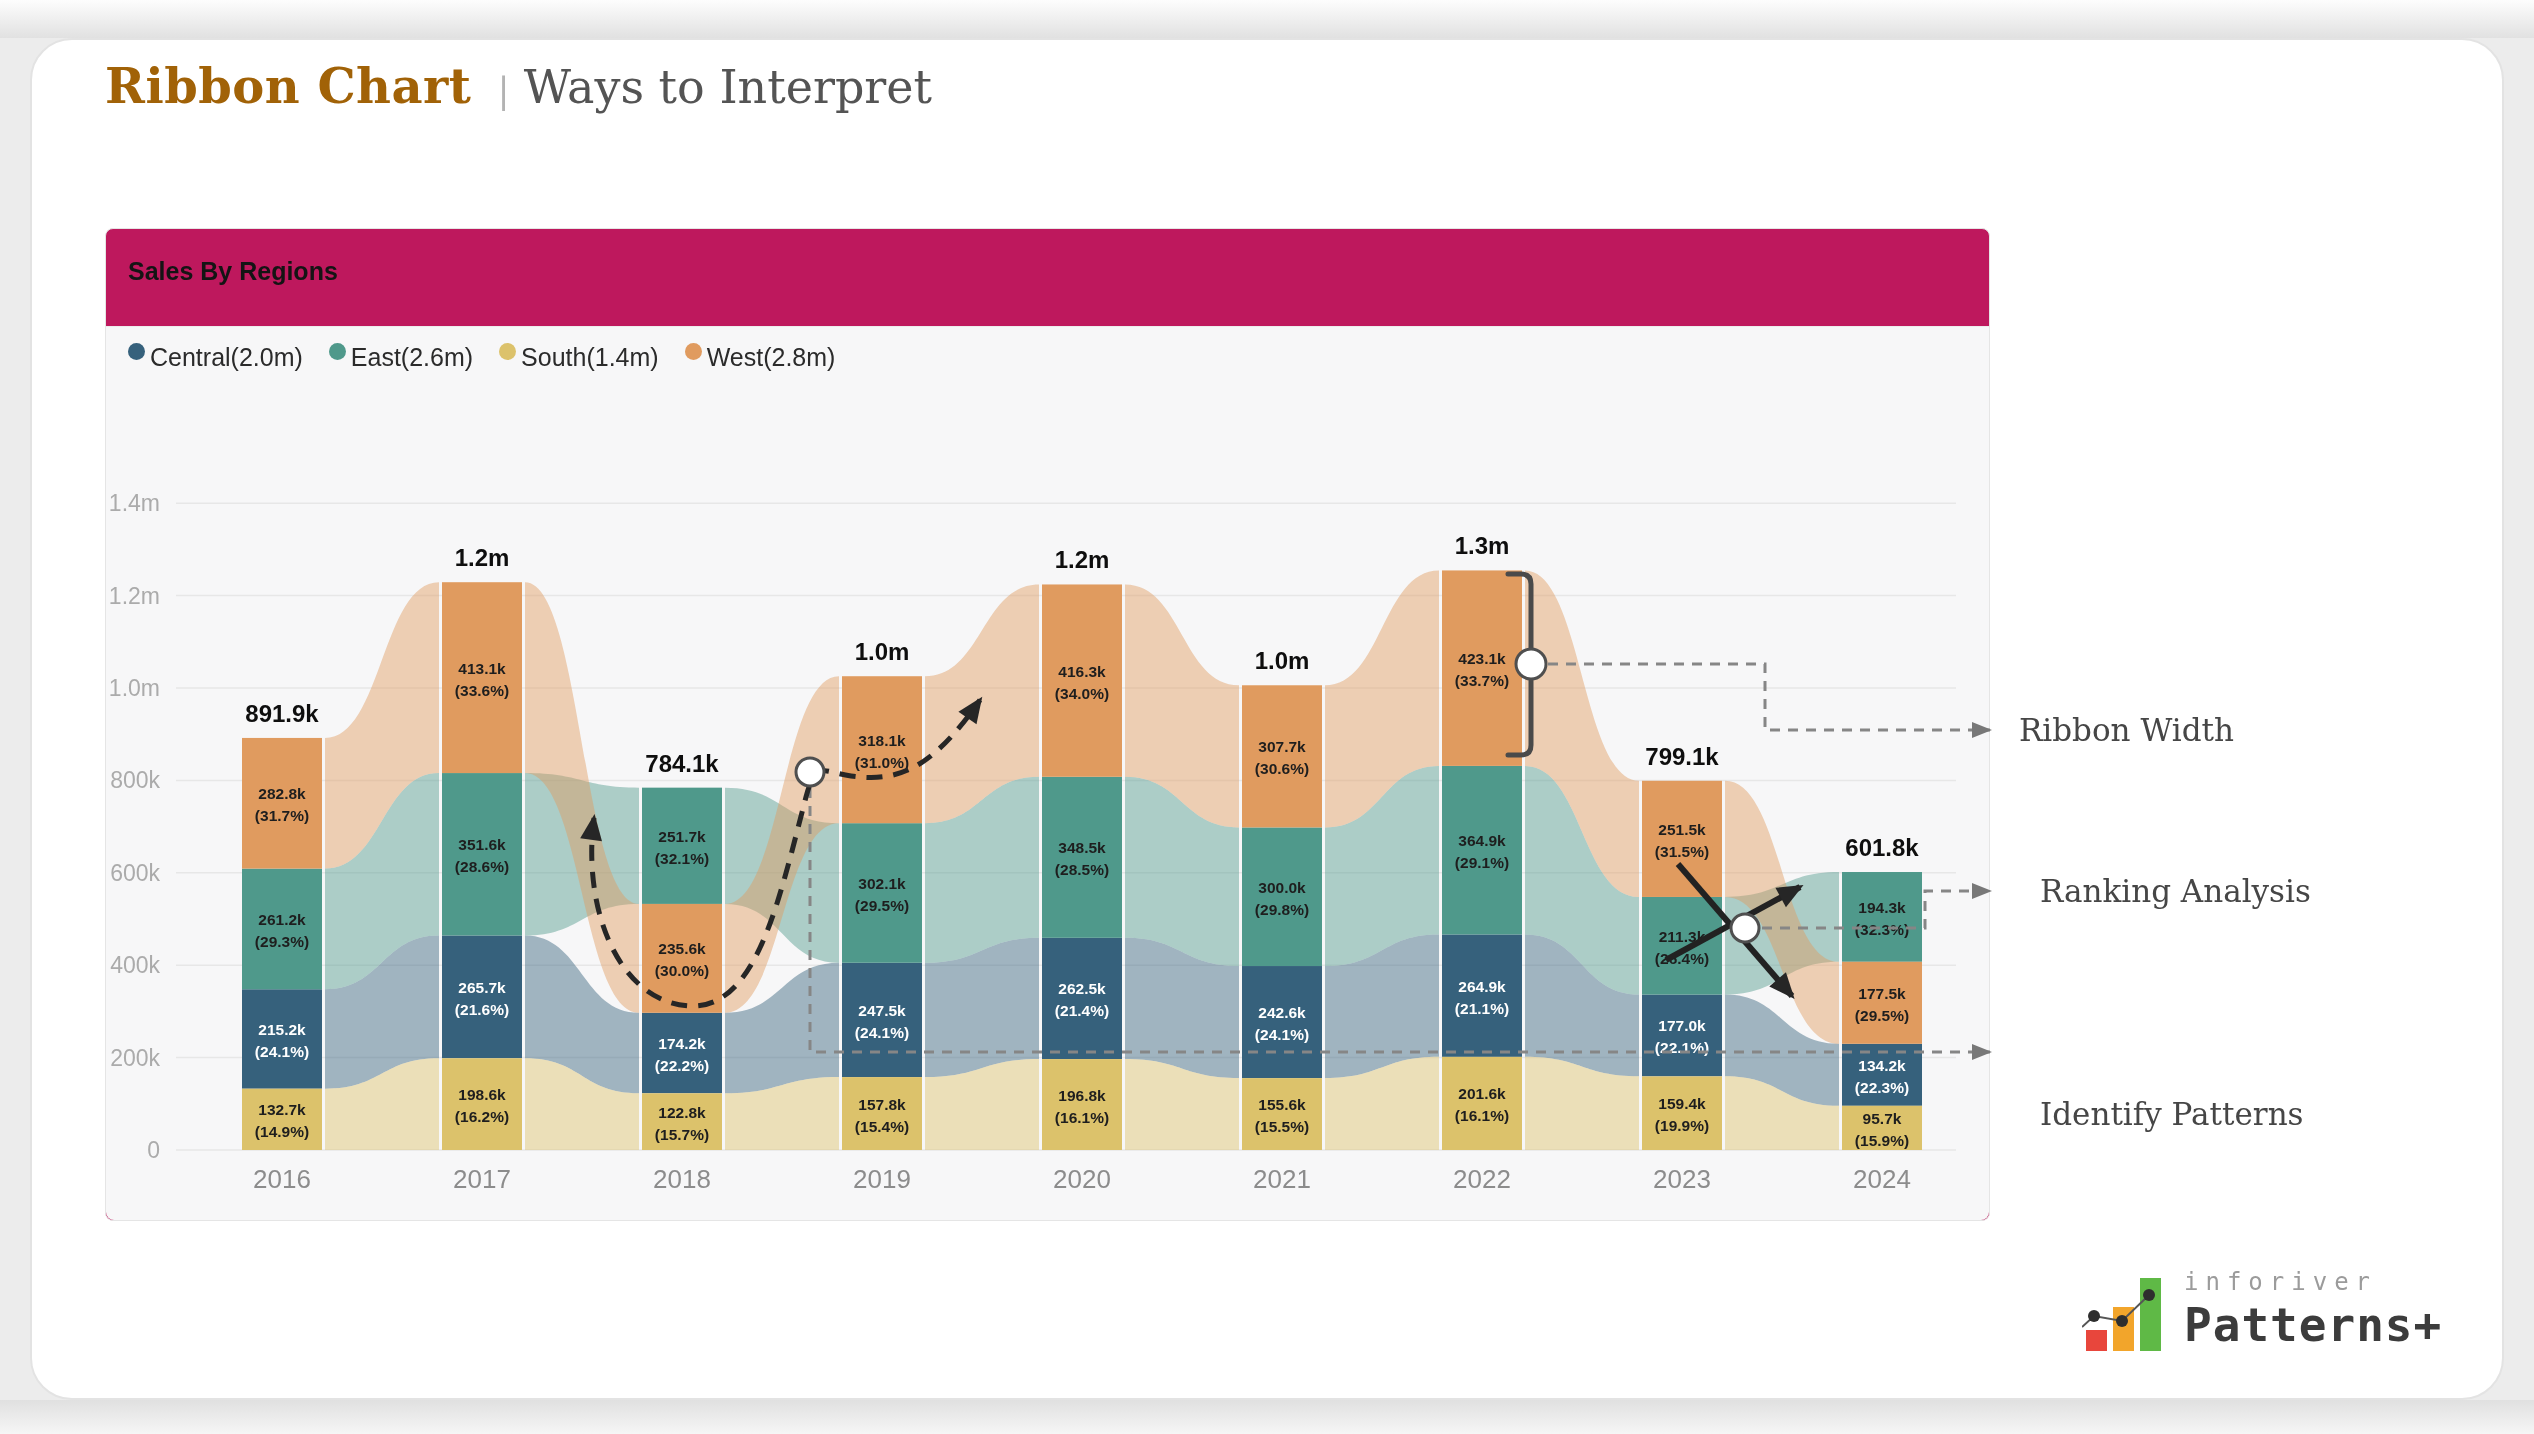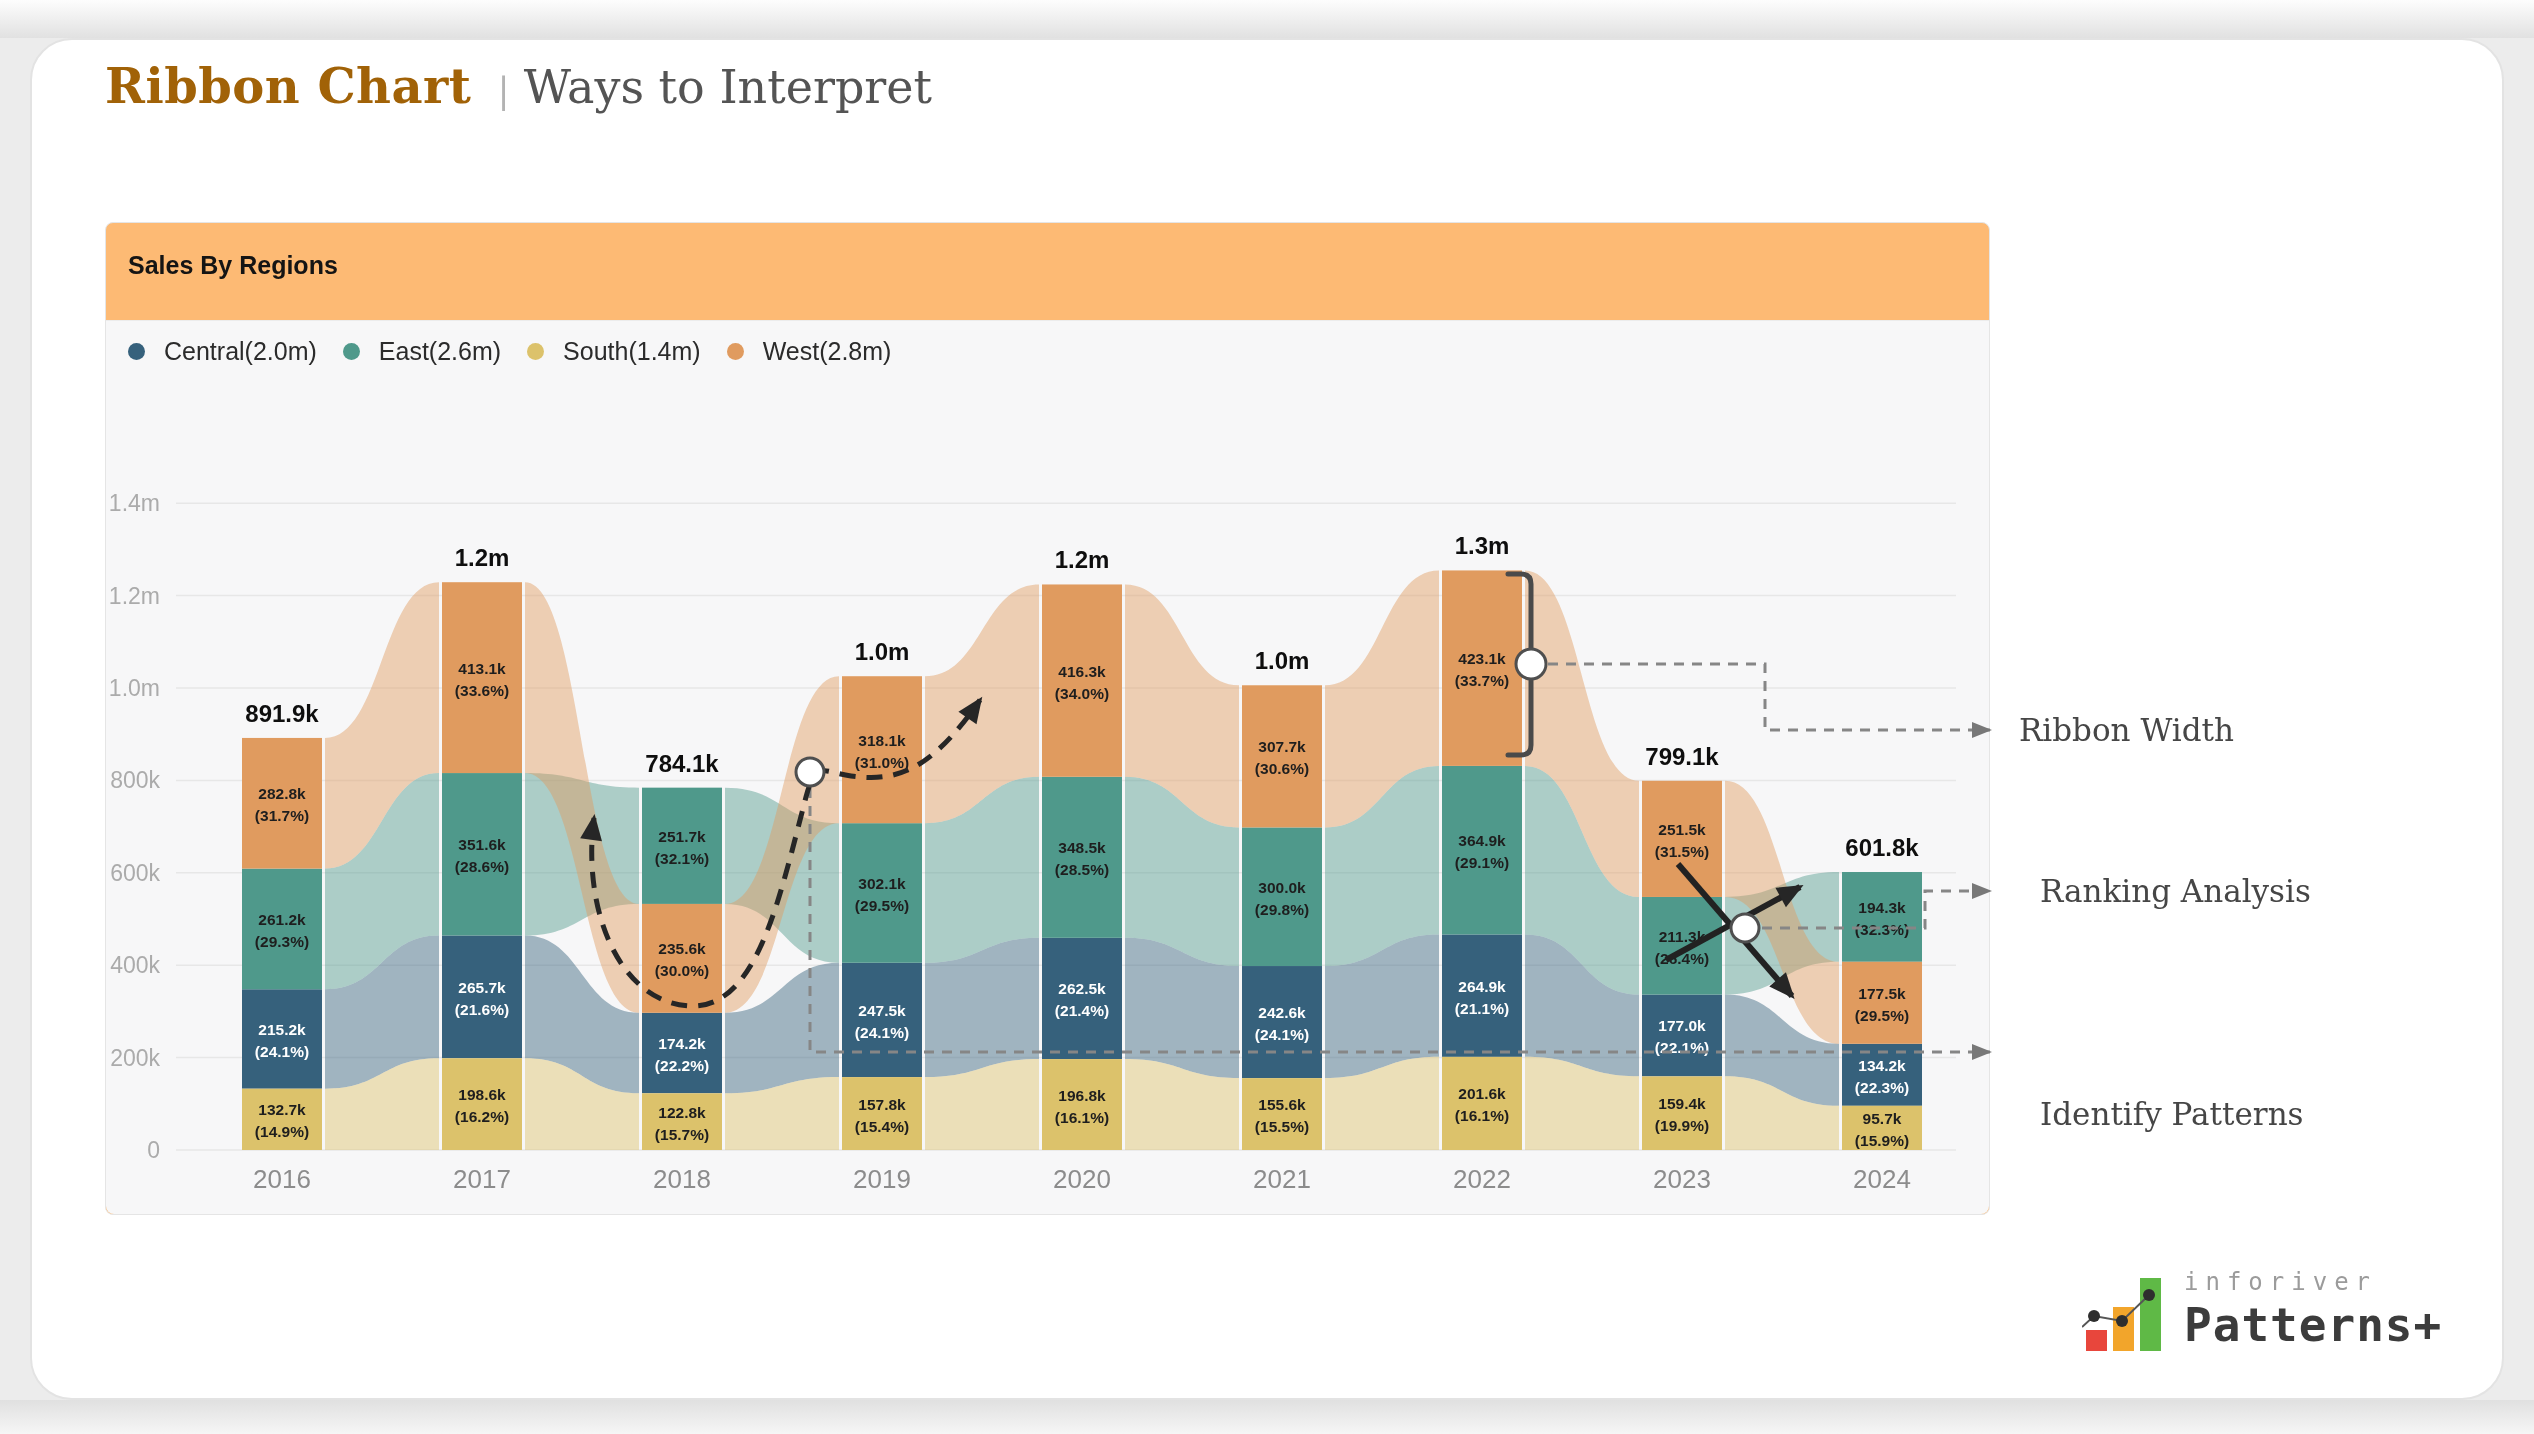--- a/index.html
+++ b/index.html
@@ -9,28 +9,28 @@
        background:linear-gradient(#fdfdfd,#e1e1e1);}
   .bottom-strip{position:absolute;bottom:0;left:0;right:0;height:34px;
        background:linear-gradient(#e0e0e0,#f6f6f6);}
   .canvas{position:absolute;left:30px;right:30px;top:38px;bottom:34px;
        background:#ffffff;border:2px solid #e3e3e3;border-radius:42px;}
   .page-title{position:absolute;left:105px;top:58px;display:flex;align-items:baseline;
        font-family:"DejaVu Serif",serif;}
   .page-title .main{font-size:48px;font-weight:bold;color:#a16207;letter-spacing:.5px;}
   .page-title .sep{font-size:36px;color:#b3b3b3;margin:0 14px 0 26px;font-weight:300;}
   .page-title .sub{font-size:46px;color:#545454;}
-  .chart-card{position:absolute;left:105px;top:222px;width:1885px;height:993px;
-       background:#fdba74;border:1.5px solid #e5e5e5;border-radius:8px;box-sizing:border-box;}
+  .chart-card{position:absolute;left:105px;top:228px;width:1885px;height:993px;
+       background:#be185d;border:1.5px solid #e5e5e5;border-radius:8px;box-sizing:border-box;}
   .chart-card .card-header{position:absolute;top:0;left:0;right:0;height:97px;}
   .card-title{position:absolute;left:22px;top:28px;font-size:25px;font-weight:600;color:#141414;}
   .panel{position:absolute;left:0;right:0;top:97px;bottom:0;background:#f7f7f8;
        border-top:1px solid #ececec;border-radius:0 0 8px 8px;}
   .legend{position:absolute;left:22px;top:16px;display:flex;align-items:center;gap:26px;}
-  .legend .li{display:flex;align-items:center;gap:19px;font-size:25px;color:#2b2b2b;}
+  .legend .li{display:flex;gap:5px;font-size:25px;color:#2b2b2b;}
   .legend .dot{width:17px;height:17px;border-radius:50%;display:inline-block;}
   #chart-svg{position:absolute;left:0;top:0;width:2534px;height:1434px;pointer-events:none;}
   .ytick{font:23px "Liberation Sans",sans-serif;fill:#ababab;}
   .xtick{font:26px "Liberation Sans",sans-serif;fill:#8c8c8c;}
   .seglab{font:bold 15.5px "Liberation Sans",sans-serif;}
   .total{font:bold 24px "Liberation Sans",sans-serif;fill:#0e0e0e;}
   .ann{position:absolute;font-family:"DejaVu Serif",serif;font-size:31px;color:#464646;white-space:nowrap;}
   .logo{position:absolute;left:2082px;top:1270px;display:flex;gap:22px;}
   .logo .text{display:flex;flex-direction:column;line-height:1;padding-bottom:2px;}
   .logo .brand{font-family:"DejaVu Sans Mono",monospace;font-size:24px;letter-spacing:7px;

